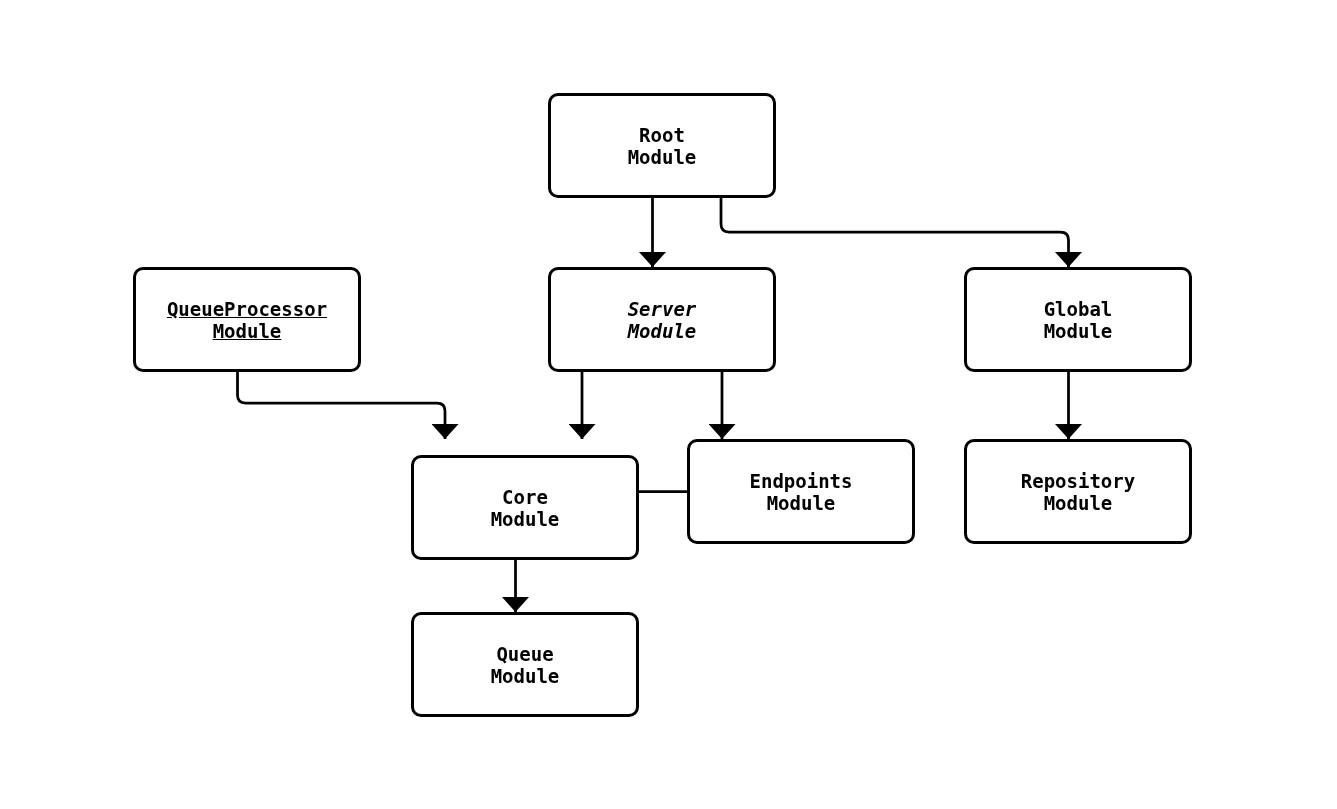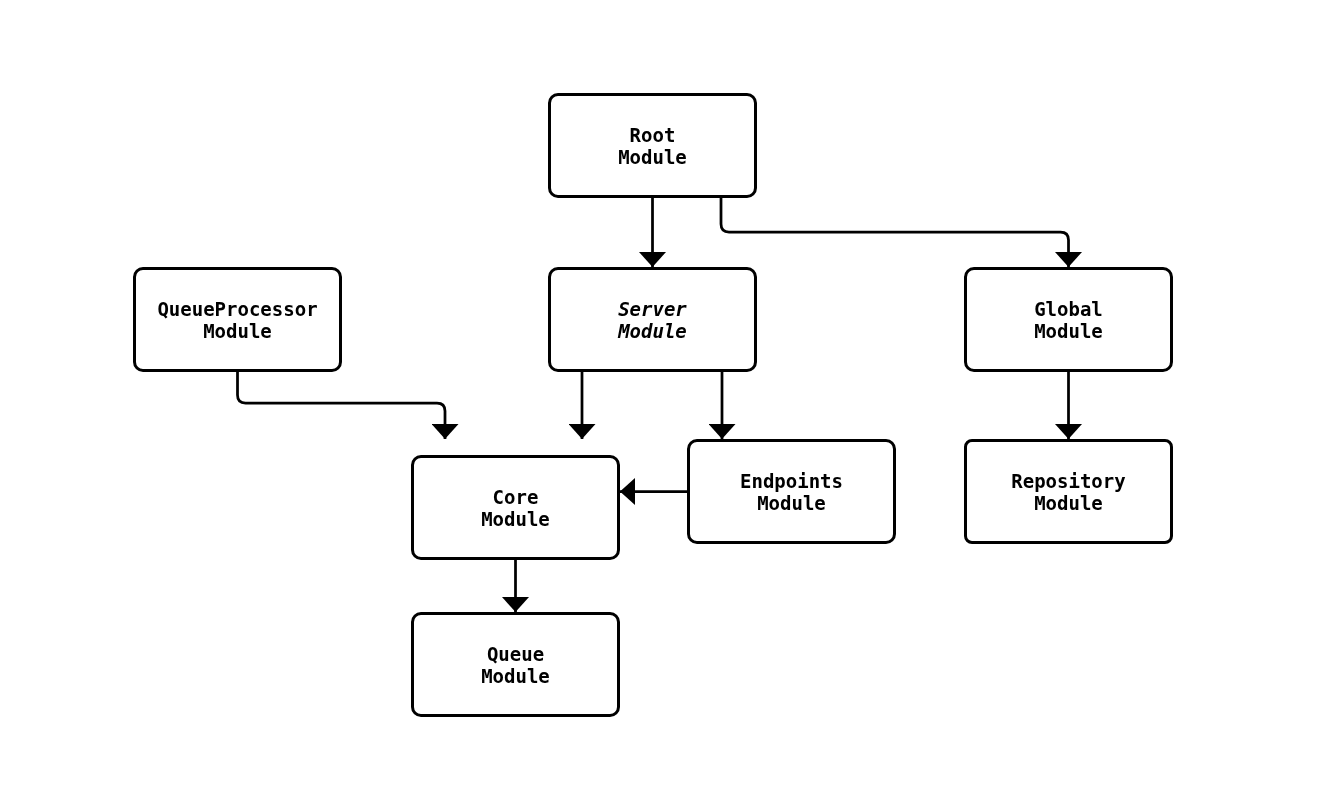--- a/index.html
+++ b/index.html
@@ -21,42 +21,42 @@
   }
   .edge-path {
     fill: none;
     stroke: var(--line, #000000);
     stroke-width: 2.75;
     stroke-linejoin: round;
   }
   .arrowhead { fill: var(--line, #000000); stroke: none; }
   .node {
     position: absolute;
-    width: 209px; height: 105px;
+    width: 228px; height: 105px;
     background: var(--node-fill, #ffffff);
     border: 3px solid var(--node-border, #000000);
     border-radius: 10px;
     display: flex; align-items: center; justify-content: center;
     text-align: center;
   }
   .node-label {
     font-weight: bold;
     font-size: 19px;
     line-height: 22px;
     color: var(--text, #000000);
     white-space: pre-line;
   }
   
   .pos-root           { left: 548px; top:  93px; }
-  .pos-queueprocessor { left: 133px; top: 267px; }
+  .pos-queueprocessor { left: 133px; top: 267px; text-decoration: underline; }
   .pos-server         { left: 548px; top: 267px; font-style: italic; }
   .pos-global         { left: 964px; top: 267px; }
   .pos-core           { left: 411px; top: 439px; margin-top: 16px; }
   .pos-endpoints      { left: 687px; top: 439px; align-items: center; }
-  .pos-repository     { left: 964px; top: 439px; border-radius: 8px; }
+  .pos-repository     { left: 964px; top: 439px; }
   .pos-queue          { left: 411px; top: 612px; }
 </style>
 </head>
 <body>
 
 <div class="canvas">
 
   <svg class="edges" width="1337" height="809" viewBox="0 0 1337 809" xmlns="http://www.w3.org/2000/svg">
     <defs>
       <marker id="arrow" viewBox="0 0 15 27" markerUnits="userSpaceOnUse" markerWidth="15" markerHeight="27" refX="15" refY="13.5" orient="auto">

